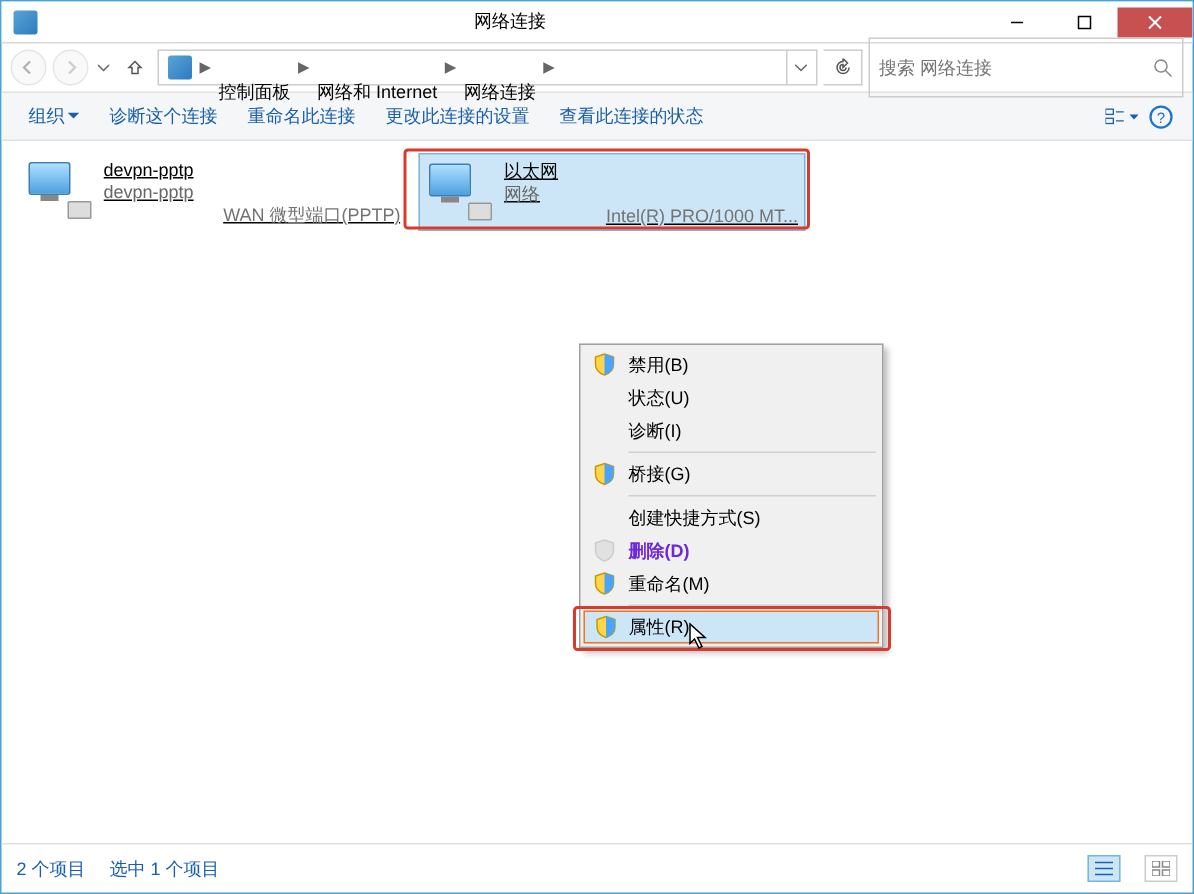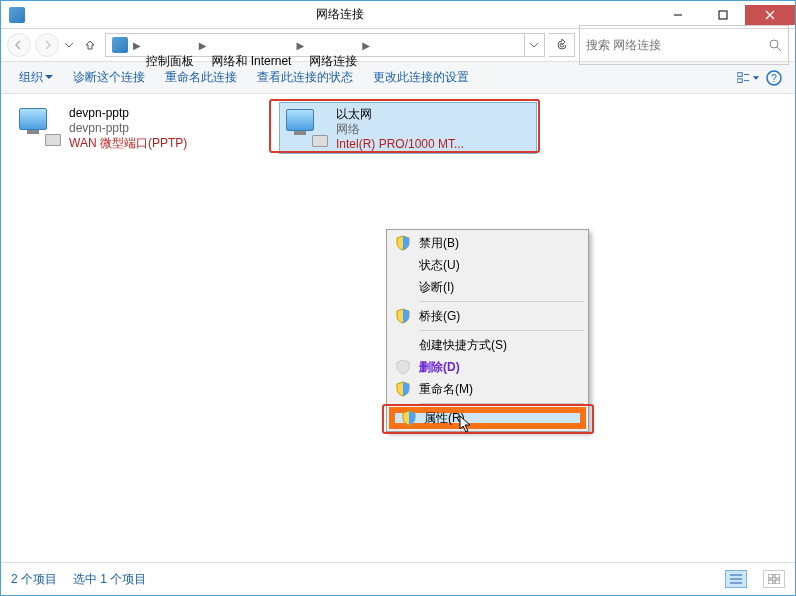--- a/index.html
+++ b/index.html
@@ -31,35 +31,35 @@
 
 
 .toolbar { height: 32px; background: #f5f6f7; border-bottom: 1px solid #e0e0e0; display: flex; align-items: center; padding: 0 10px; font-size: 12px; gap:4px;}
 .toolbar .tb { color: #1a5fab; padding: 4px 8px; cursor: pointer; display:flex; align-items:center; gap:2px;text-align:center;}
 .toolbar .spacer { flex: 1; }
 .tbicon { width: 22px; height: 22px; display: flex; align-items: center; justify-content: center; cursor: pointer; color:#1a5fab; }
 
 
 .content { position: relative; height: calc(100% - 28px - 33px - 32px - 24px); padding: 8px 12px; }
 .items { display: flex; gap: 8px; }
-.item { width: 258px; height: 52px; display: flex; align-items: flex-start; padding: 4px; gap: 8px; cursor: pointer; }
+.item { width: 258px; height: 52px; display: flex; align-items: flex-start; padding: 4px; gap: 8px; cursor: pointer; text-decoration: underline; }
 .item.selected { background: #cde6f7; border: 1px solid #7ab5e0; }
 .item .neticon { width: 44px; height: 40px; position: relative; }
 .neticon .monitor { position:absolute; left:2px; top:2px; width:28px; height:22px; background:linear-gradient(#aee0ff,#4da0e0); border:1px solid #3a7fb5; border-radius:2px;}
 .neticon .base { position:absolute; left:10px; top:24px; width:12px; height:4px; background:#888;}
 .neticon .plug { position:absolute; right:0; bottom:0; width:16px; height:12px; background:#ddd; border:1px solid #999; border-radius:1px;}
 .item .info { font-size: 12px; line-height: 15px; flex:1; overflow:hidden; }
 .item .info .l1 { color: #000; }
 .item .info .l2 { color: #666; }
-.item .info .l3 { color: #b91c1c; white-space:nowrap; overflow:hidden; text-overflow:ellipsis;}
+.item .info .l3 { color: #737373; white-space:nowrap; overflow:hidden; text-overflow:ellipsis;text-align:right;}
 
 
 .ctxmenu { position: absolute; left: 385px; top: 135px; width: 203px; background: #f0f0f0; border: 1px solid #a0a0a0; box-shadow: 3px 3px 4px rgba(0,0,0,.25); font-size: 12px; padding: 2px; }
 .ctxmenu .row { height: 22px; display: flex; align-items: center; padding-left: 30px; position: relative; cursor: pointer; }
-.ctxmenu .row.hover { background: #cde6f7; border: 6px solid #f97316; padding-left:29px; }
+.ctxmenu .row.hover { background: #cde6f7; border: 1px solid #f97316; padding-left:29px; }
 .ctxmenu .row.disabled { color: #6d28d9; font-weight: bold; }
 .ctxmenu .sep { height: 1px; background: #d0d0d0; margin: 3px 2px 3px 30px; }
 .ctxmenu .shield { position: absolute; left: 6px; width: 16px; height: 16px; }
 .ctxmenu .shield svg { width:16px; height:16px; }
 .ctx-highlight { position:absolute; left:381px; top:310px; width:212px; height:30px; border:2px solid #d93a2b; border-radius:3px; pointer-events:none; }
 .items-highlight { position:absolute; left:268px; top:5px; width:271px; height:54px; border:2px solid #d93a2b; border-radius:3px; pointer-events:none; }
 .cursor { position:absolute; left:458px; top:321px; pointer-events:none; }
 
 
 .statusbar { position: absolute; bottom: 0; left: 0; right: 0; height: 24px; border-top: 1px solid #e0e0e0; display: flex; align-items: center; padding: 16px 10px; font-size: 12px; color: #1a5fab; gap: 16px; }
@@ -146,22 +146,22 @@
 
 <div class="toolbar">
   <div class="tb">
       <span>组织</span> 
       <svg width="8" height="5" viewBox="0 0 8 5">
         <path d="M0 0 L4 4 L8 0" fill="#1a5fab"></path>
       </svg>
     </div>
   <div class="tb">诊断这个连接</div>
   <div class="tb">重命名此连接</div>
+  <div class="tb">更改此连接的设置</div>
   <div class="tb">查看此连接的状态</div>
-  <div class="tb">更改此连接的设置</div>
   <div class="spacer"></div>
   <div class="tbicon">
       <svg width="16" height="14" viewBox="0 0 16 14">
         <rect x="0" y="1" width="6" height="4" fill="none" stroke="#1a5fab"></rect>
         <rect x="0" y="8" width="6" height="4" fill="none" stroke="#1a5fab"></rect>
         <line x1="8" y1="3" x2="14" y2="3" stroke="#1a5fab"></line>
         <line x1="8" y1="10" x2="14" y2="10" stroke="#1a5fab"></line>
       </svg>
       <svg width="7" height="4" viewBox="0 0 7 4" style="margin-left:2px">
         <path d="M0 0 L3.5 4 L7 0" fill="#1a5fab"></path>

